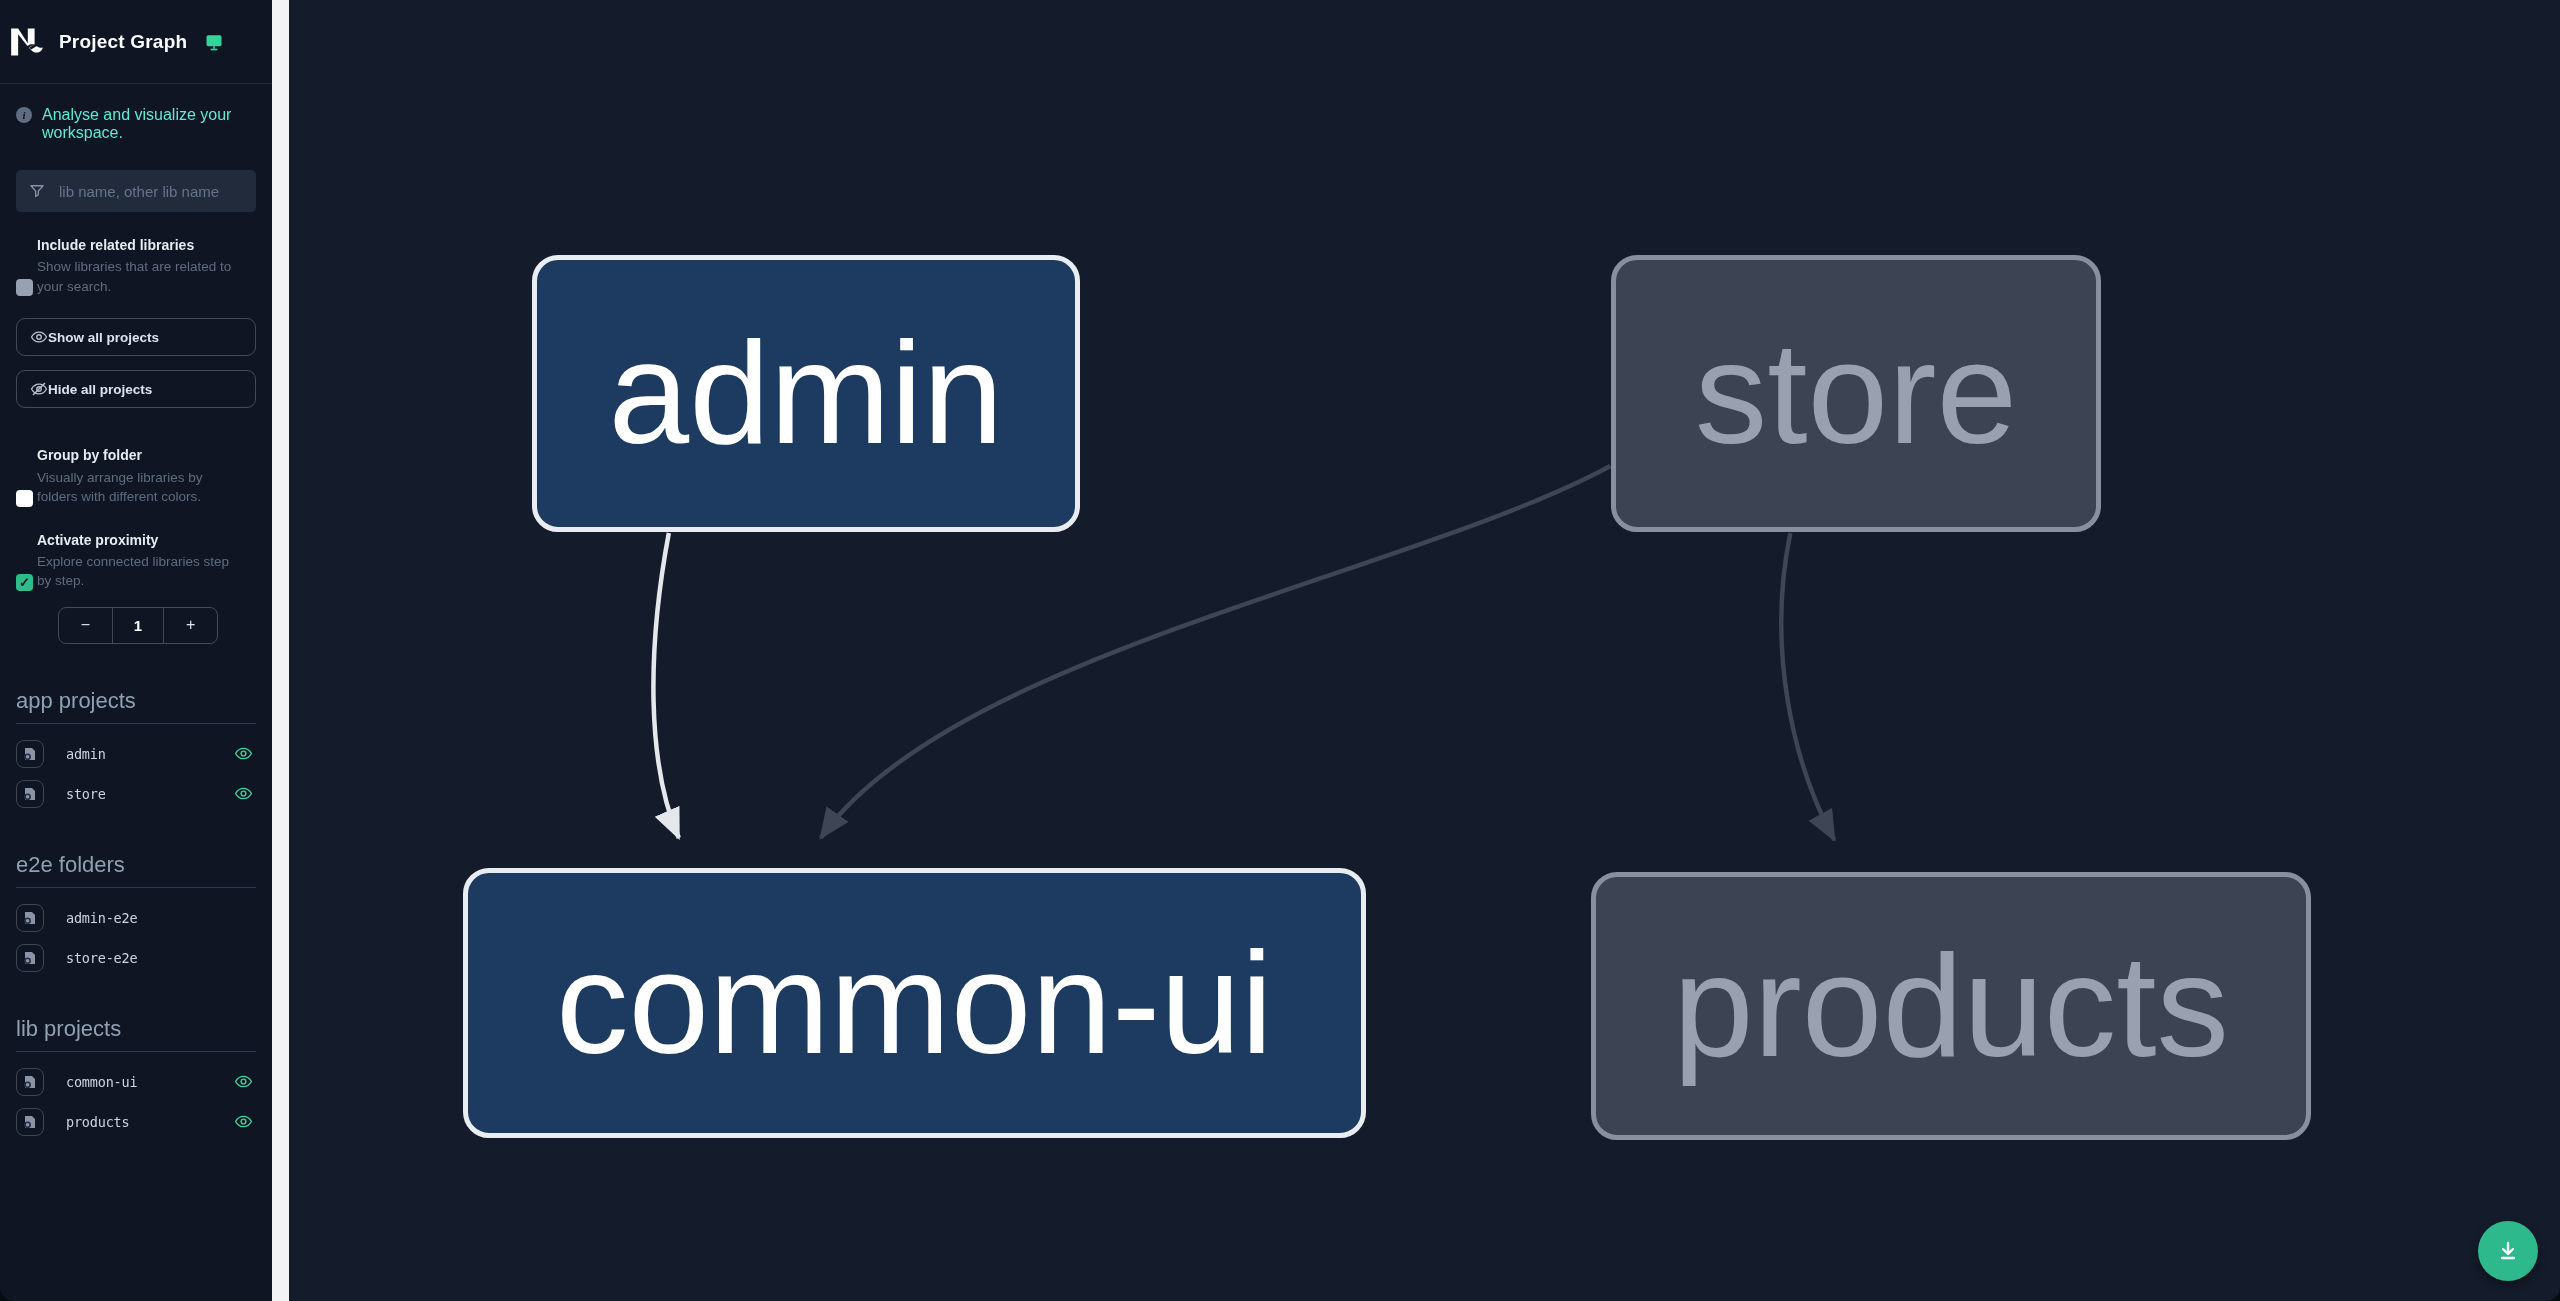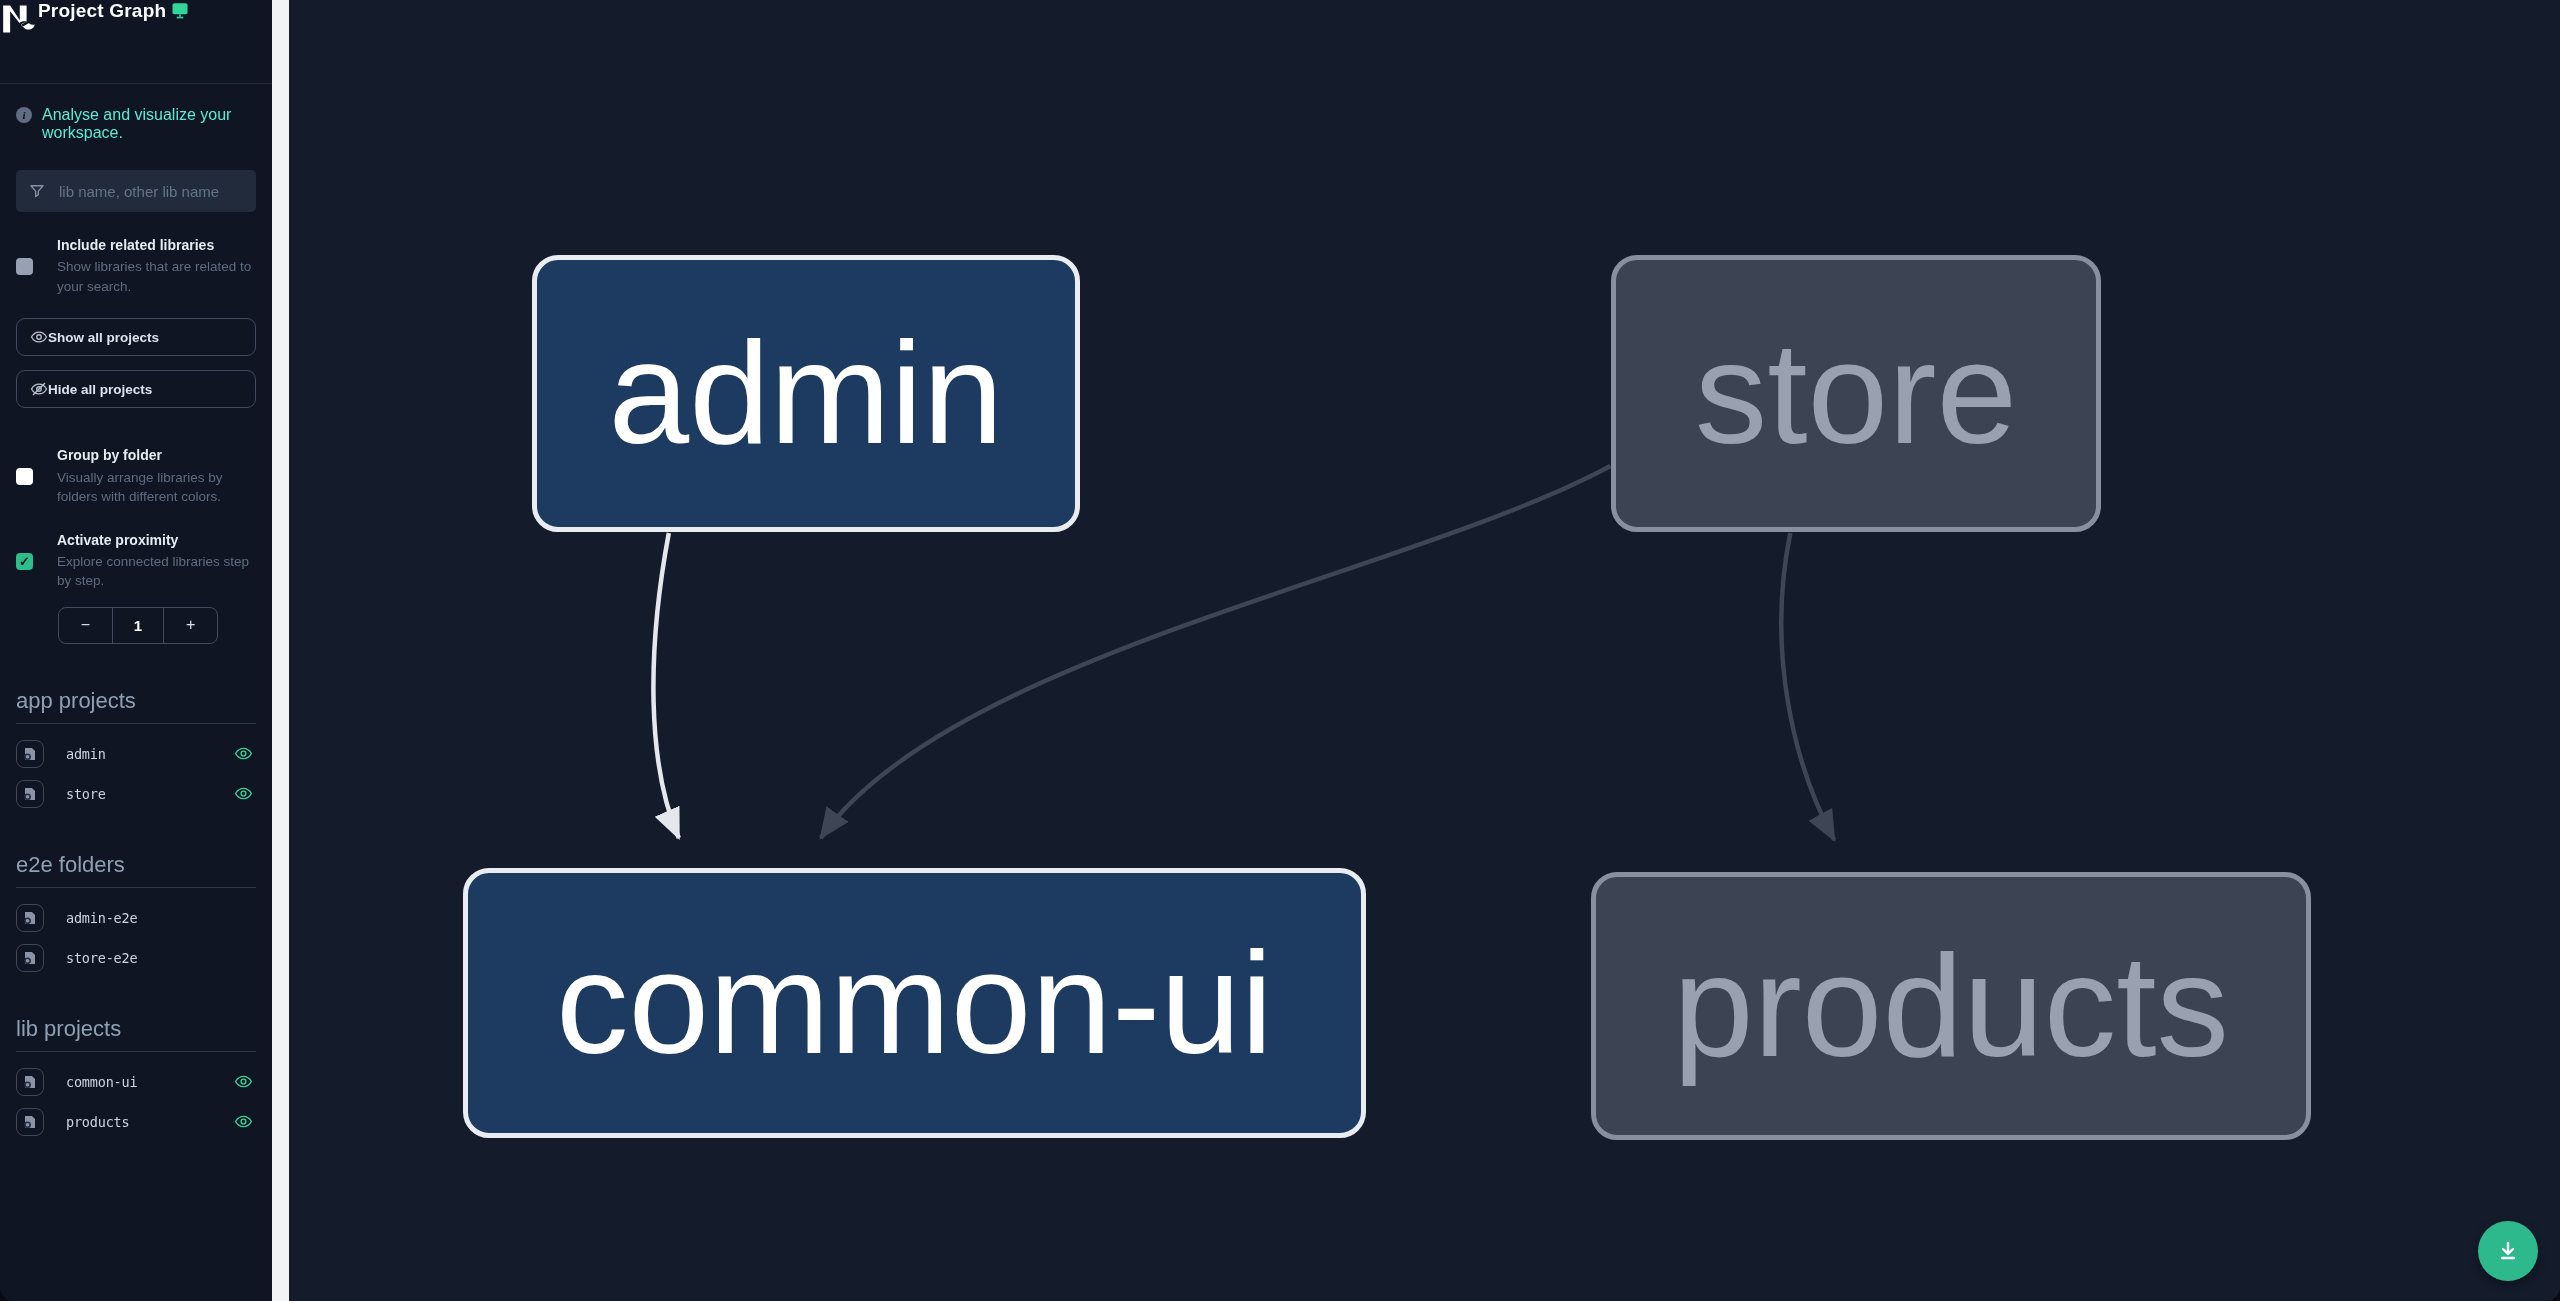--- a/index.html
+++ b/index.html
@@ -13,22 +13,22 @@
     display:flex; width:2560px; height:1301px;
     border-radius:0 0 14px 14px; overflow:hidden;
   }
 
   
   .sidebar {
     width:272px; height:100%; background:#0f1522; color:#e5eaf1;
     flex:0 0 272px; display:flex; flex-direction:column;
   }
   .sidebar-header {
-    height:84px; display:flex; align-items:flex-start; 
-    padding:0 0; border-bottom:1px solid #232c3f; flex:0 0 84px;
+    height:84px; display:flex; align-items:center; gap:13px;
+    padding:0 8px; border-bottom:1px solid #232c3f; flex:0 0 84px;
   }
   .nx-logo { width:38px; height:38px; flex:0 0 38px; }
   .app-title { font-size:19px; font-weight:700; color:#fbfcfe; letter-spacing:.2px; }
   .monitor-icon { width:20px; height:20px; margin-left:4px; }
 
   .sidebar-body { padding:0 16px; flex:1; }
 
   .info-row { margin-top:22px; display:flex; align-items:flex-start; gap:10px; }
   .info-icon { width:16px; height:16px; border-radius:50%; background:#5f6c82;
     color:#0f1522; font-size:11px; font-weight:700; display:flex; align-items:center;
@@ -39,21 +39,21 @@
     margin-top:28px; height:42px; background:#222b3c; border-radius:5px;
     display:flex; align-items:center; padding:0 12px; gap:13px;
   }
   .search-box svg { width:18px; height:18px; flex:0 0 18px; }
   .search-input {
     background:transparent; border:none; outline:none; color:#cdd5e0;
     font-size:15px; width:100%; font-family:"Liberation Sans", sans-serif;
   }
   .search-input::placeholder { color:#64748b; }
 
-  .cb-row { display:flex; gap:24px; align-items:center; }
+  .cb-row { display:flex; gap:4px; align-items:flex-end; }
   .cb { width:17px; height:17px; border-radius:4px; flex:0 0 17px; margin-top:1px; }
   .cb--muted  { background:#97a1b2; }
   .cb--white  { background:#ffffff; }
   .cb--checked{ background:#2dbd8b; display:flex; align-items:center; justify-content:center; }
   .cb--checked::after { content:"✓"; color:#0f1522; font-size:13px; font-weight:700; line-height:1; }
   .cb-label { font-size:14px; font-weight:700; color:#e7ecf2; line-height:1.3; }
   .cb-desc  { font-size:13.5px; color:#5f6c80; line-height:1.45; margin-top:3px; max-width:208px; }
 
   .side-btn {
     margin-top:14px; height:38px; border:1px solid #404b5f; border-radius:9px;

